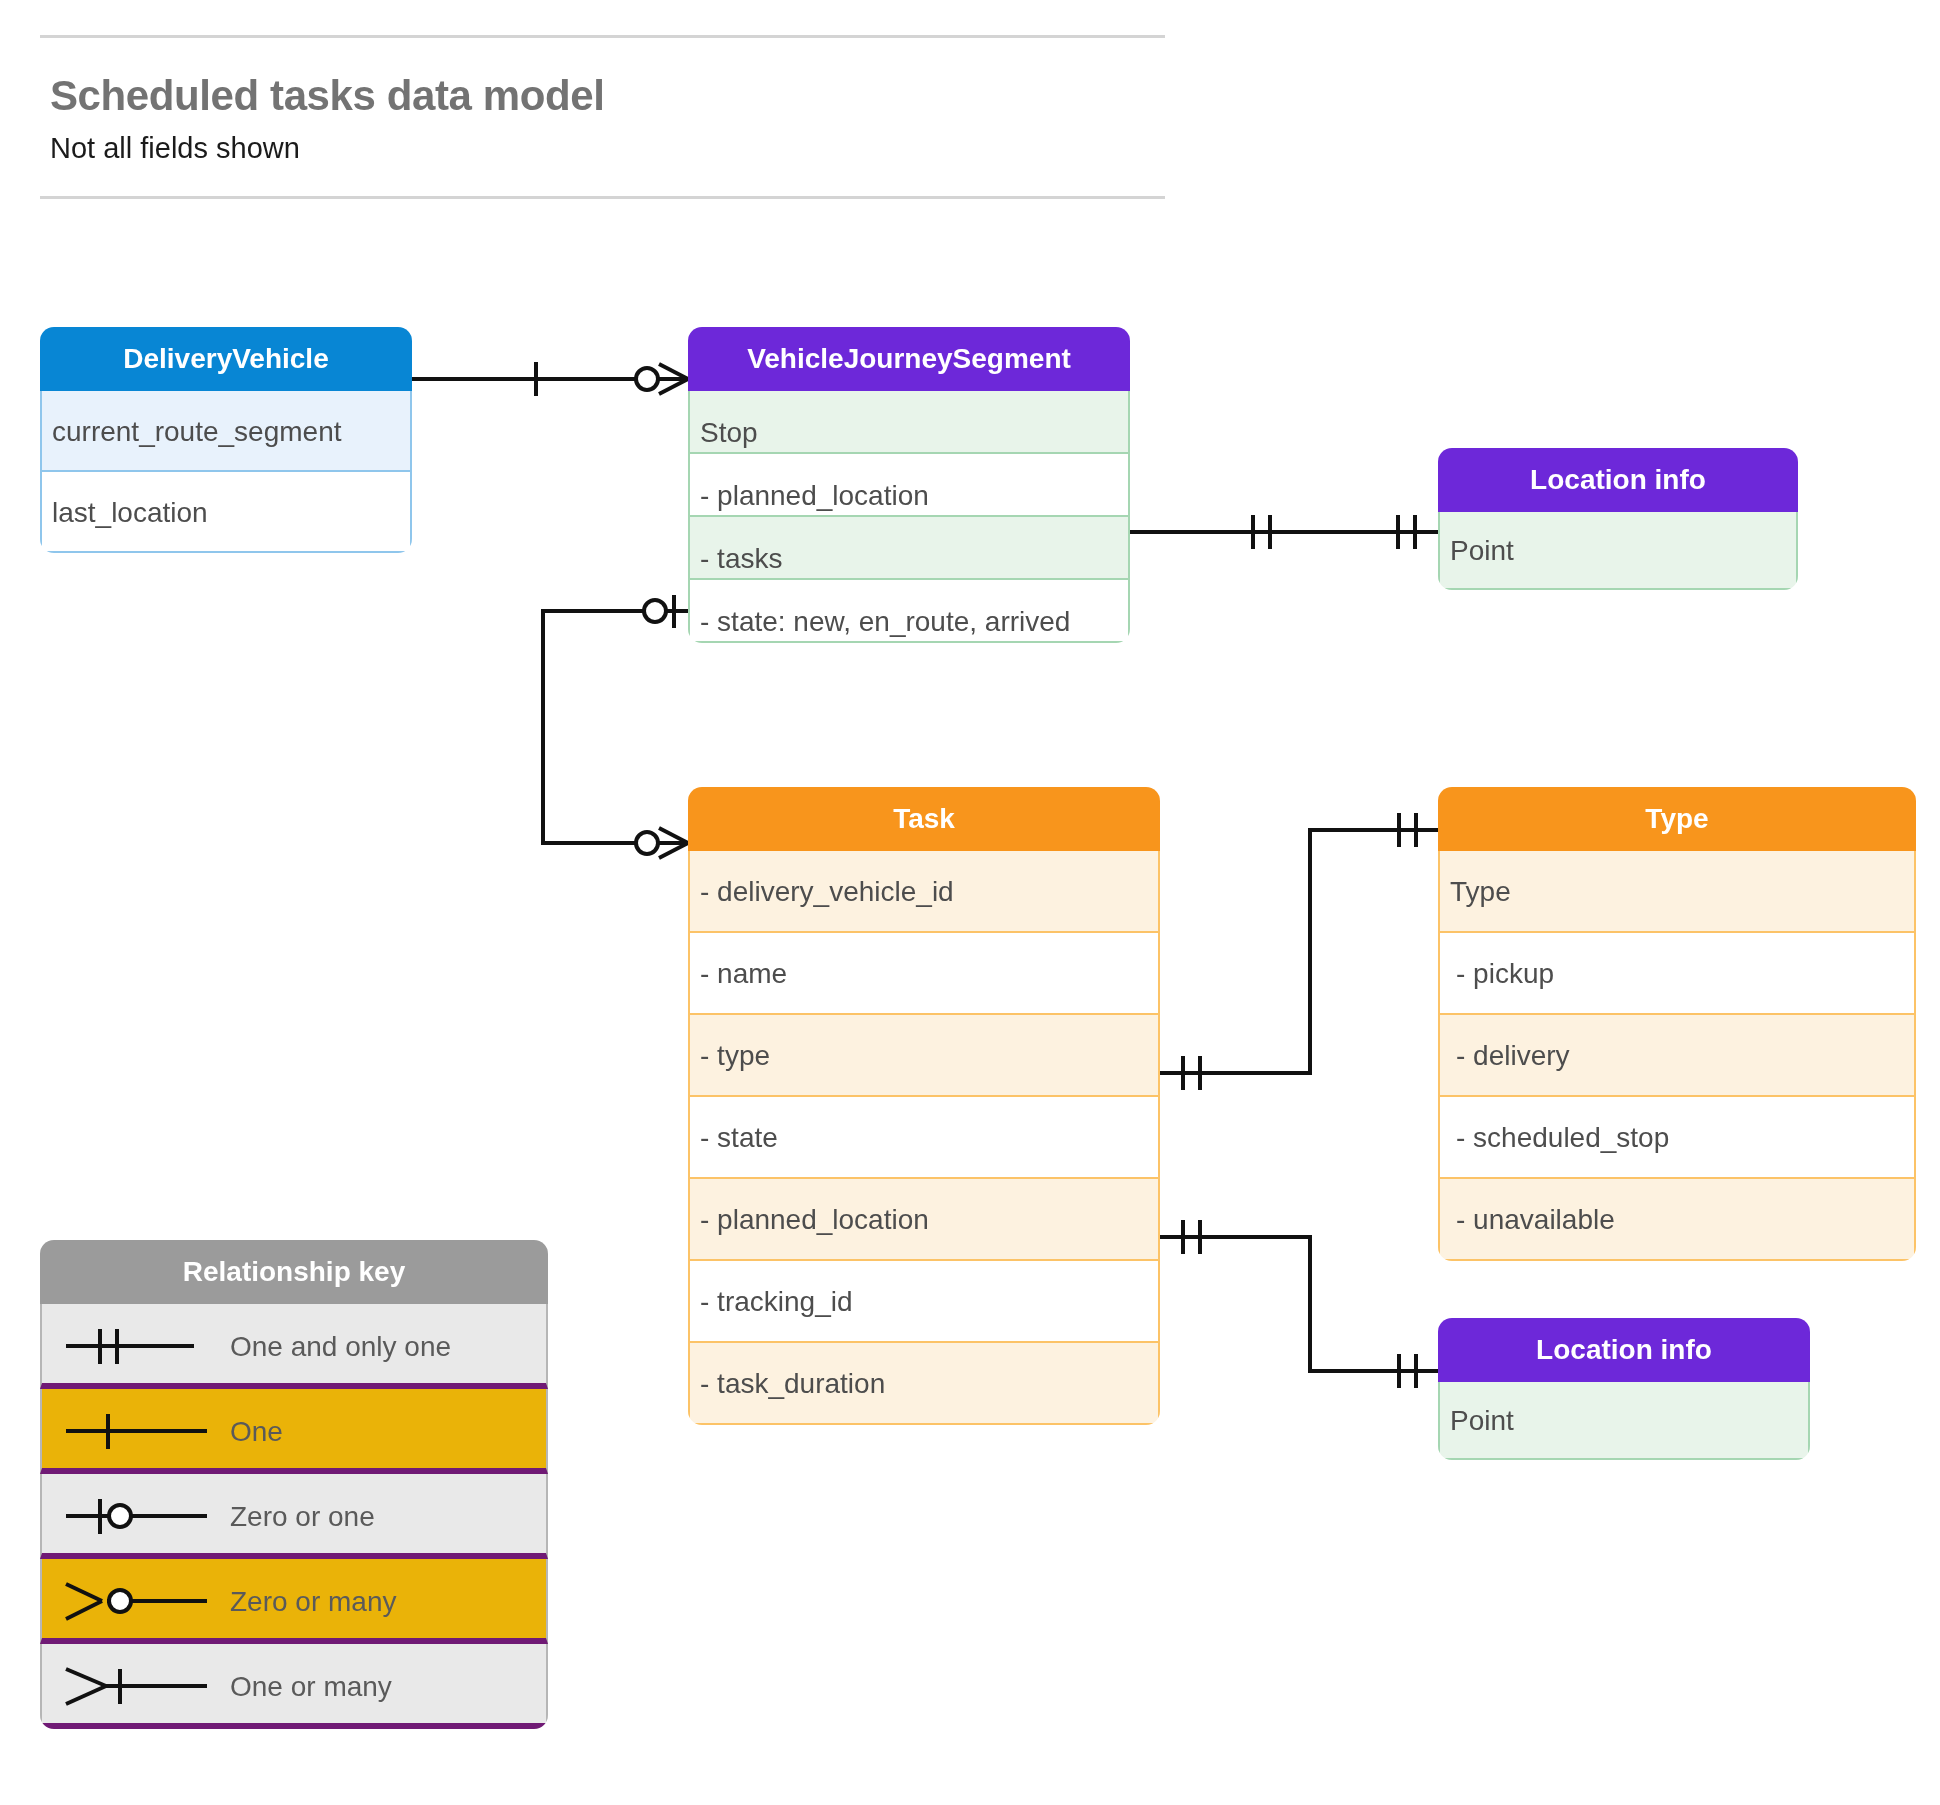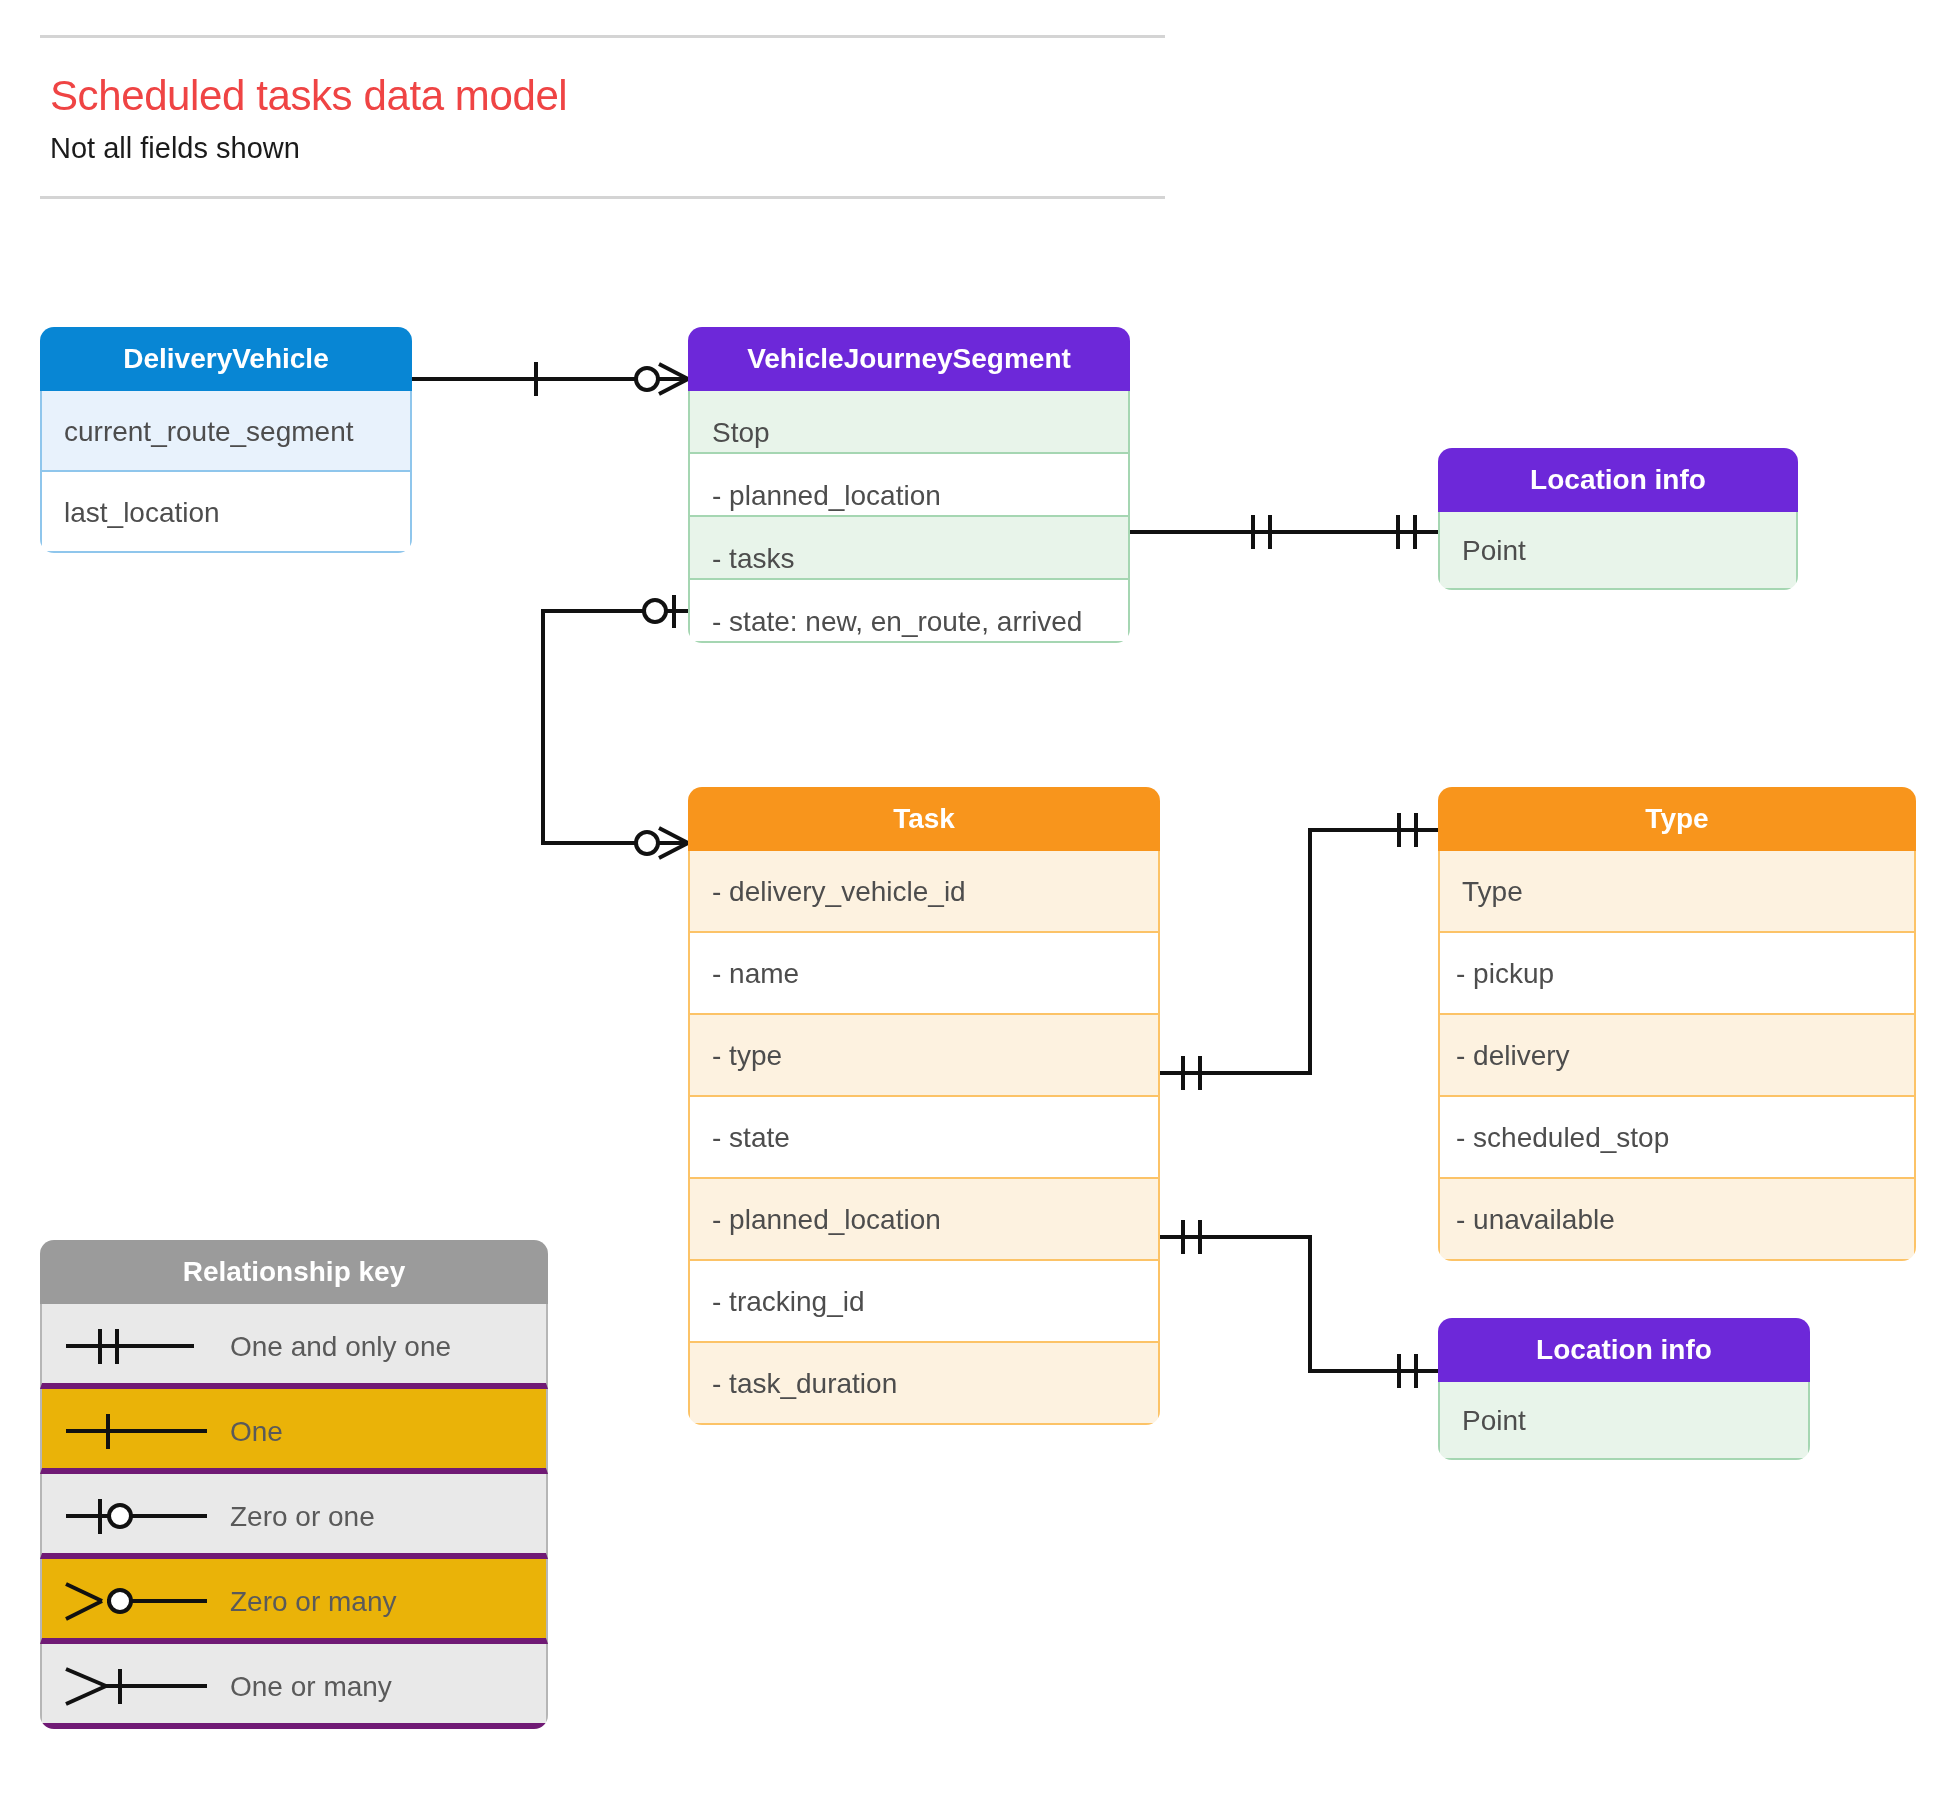--- a/index.html
+++ b/index.html
@@ -28,22 +28,22 @@
     background: #d4d4d4;
   }
   #rule-top  { top: 35px; }
   #rule-bot  { top: 196px; }
 
   #page-title {
     position: absolute;
     left: 50px;
     top: 72px;
     font-size: 42px;
-    font-weight: normal;
-    color: #ef4444;
+    font-weight: bold;
+    color: #737373;
     letter-spacing: -0.4px;
     white-space: nowrap;
   }
   #page-subtitle {
     position: absolute;
     left: 50px;
     top: 132px;
     font-size: 29px;
     font-weight: normal;
     color: #1b1b1b;
@@ -67,21 +67,21 @@
     font-weight: bold;
     white-space: nowrap;
     overflow: hidden;
   }
   .entity .erow {
     box-sizing: border-box;
     height: 81px;
     line-height: 81px;
     font-size: 28px;
     color: #4d4d4d;
-    padding-left: 22px;
+    padding-left: 10px;
     white-space: nowrap;
     overflow: hidden;
   }
   .entity .erow.indent { padding-left: 16px; }
 
   
   .e-blue .ehead { background: #0886d4; }
   .e-blue .erow  { border-left: 2px solid #8fc6ec; border-right: 2px solid #8fc6ec;
                    border-bottom: 2px solid #8fc6ec; }
   .e-blue .erow.alt { background: #e8f2fc; }

